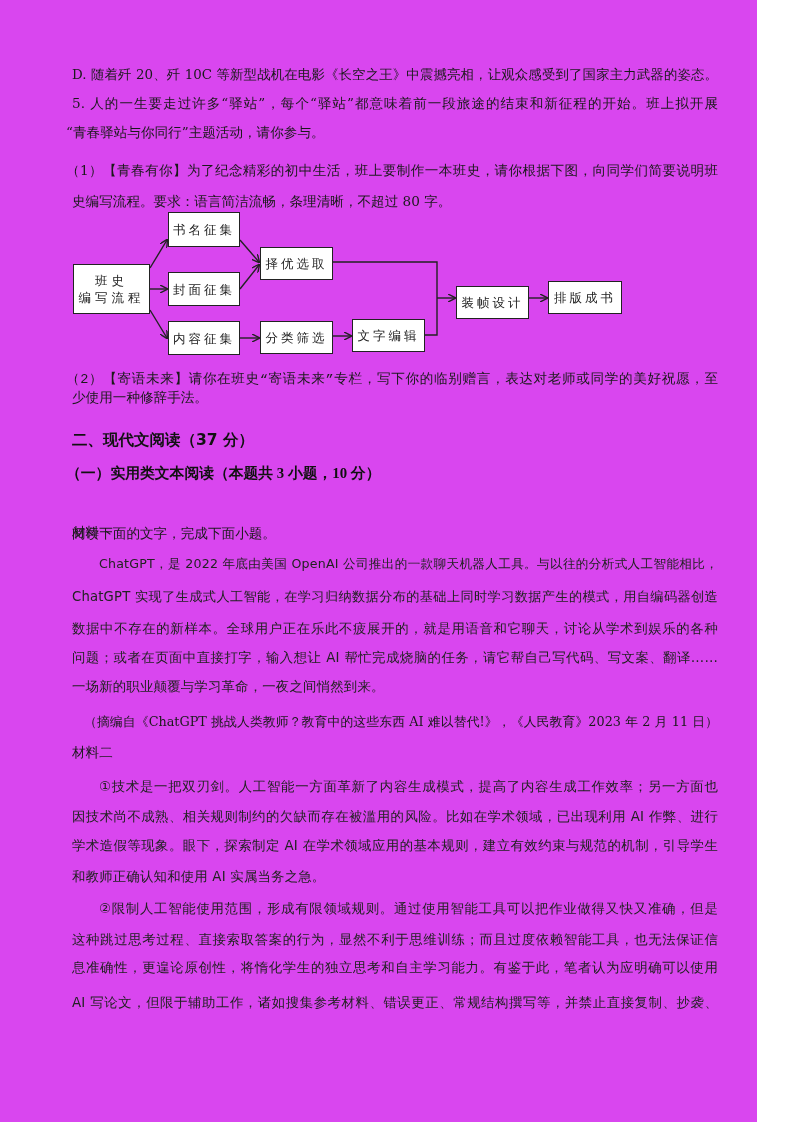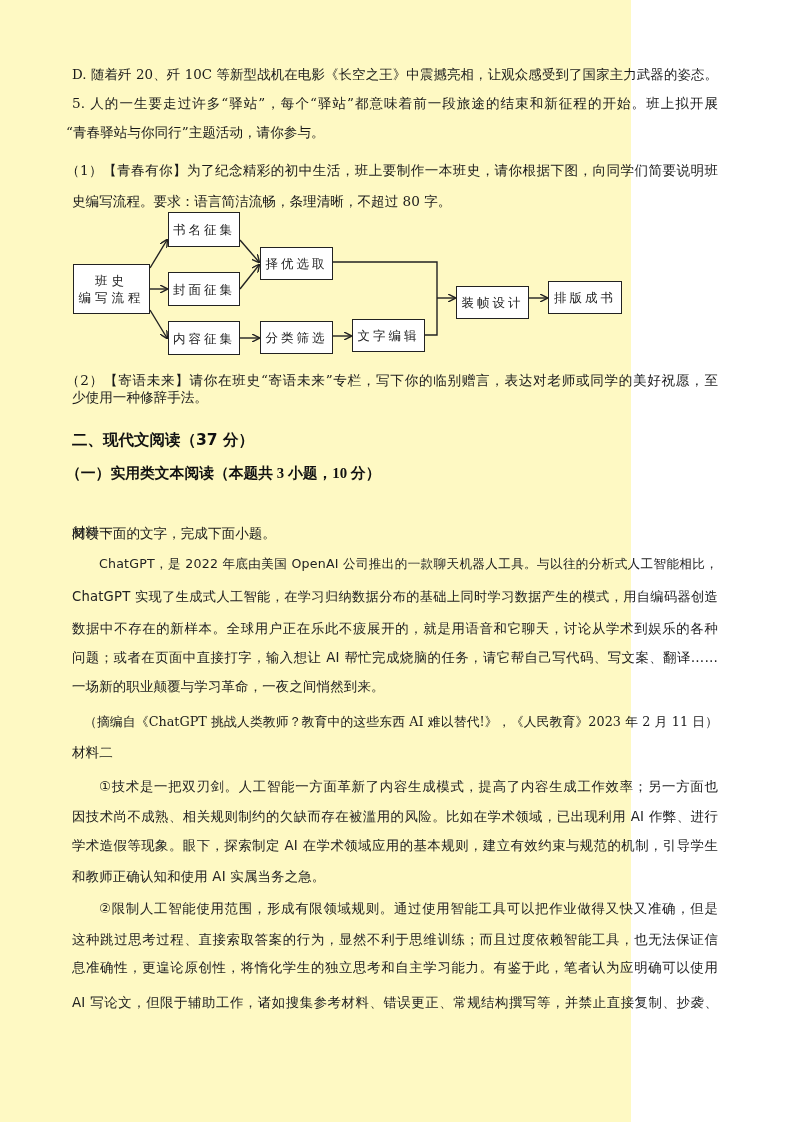--- a/index.html
+++ b/index.html
@@ -1,17 +1,17 @@
 <!DOCTYPE html>
 <html><head>
   <meta charset="utf-8">
   <style>
     html, body { margin: 0; padding: 0; background: #ffffff; }
     body { width: 793px; height: 1122px; position: relative; overflow: hidden; }
-    .page { position: absolute; left: 0; top: 0; width: 631px; height: 1122px; background: #fef9c3; color: #111; }
+    .page { position: absolute; left: 0; top: 0; width: 757px; height: 1122px; background: #d946ef; color: #111; }
     .ln {
       position: absolute; left: 72px; width: 646px; height: 22px; line-height: 22px;
       font-family: "DejaVu Serif", "Liberation Serif", serif; font-size: 13.6px;
       white-space: nowrap; overflow: visible; color: #1a1a1a;
       text-align: justify; text-align-last: justify;
     }
     .ln.short { text-align: left; text-align-last: left; }
     .ln.kai { font-family: "DejaVu Sans", "Liberation Sans", sans-serif; font-size: 13.4px; letter-spacing: 0.2px; color: #222; }
     .ln.indent { left: 99px; width: 619px; }
     .ln.cite { left: 84px; width: 634px; }
@@ -92,21 +92,21 @@
       <span>文字编辑</span>
     </div>
     <div class="box" style="left:456px; top:286px; width:73px; height:33px;">
       <span>装帧设计</span>
     </div>
     <div class="box" style="left:548px; top:281px; width:74px; height:33px;">
       <span>排版成书</span>
     </div>
   </div>
 
-  <div class="ln" style="top:369px; left:66px; width:652px;">（2）【寄语未来】请你在班史“寄语未来”专栏，写下你的临别赠言，表达对老师或同学的美好祝愿，至</div>
+  <div class="ln" style="top:369px; left:66px; width:652px;font-family:Liberation Mono, monospace;">（2）【寄语未来】请你在班史“寄语未来”专栏，写下你的临别赠言，表达对老师或同学的美好祝愿，至</div>
   <div class="ln short" style="top:386px;">少使用一种修辞手法。</div>
 
   <div class="ln h1" style="top:429px;">二、现代文阅读（37 分）</div>
   <div class="ln h2" style="top:462px;">（一）实用类文本阅读（本题共 3 小题，10 分）</div>
   <div class="ln short" style="top:522px;">阅读下面的文字，完成下面小题。</div>
   <div class="ln short" style="top:521px;">材料一</div>
 
   <div class="ln kai indent" style="top: 553px; font-size: 12.6px;">ChatGPT，是 2022 年底由美国 OpenAI 公司推出的一款聊天机器人工具。与以往的分析式人工智能相比，</div>
   <div class="ln kai" style="top: 586px; font-size: 13.2px;">ChatGPT 实现了生成式人工智能，在学习归纳数据分布的基础上同时学习数据产生的模式，用自编码器创造</div>
   <div class="ln kai" style="top:618px;">数据中不存在的新样本。全球用户正在乐此不疲展开的，就是用语音和它聊天，讨论从学术到娱乐的各种</div>

